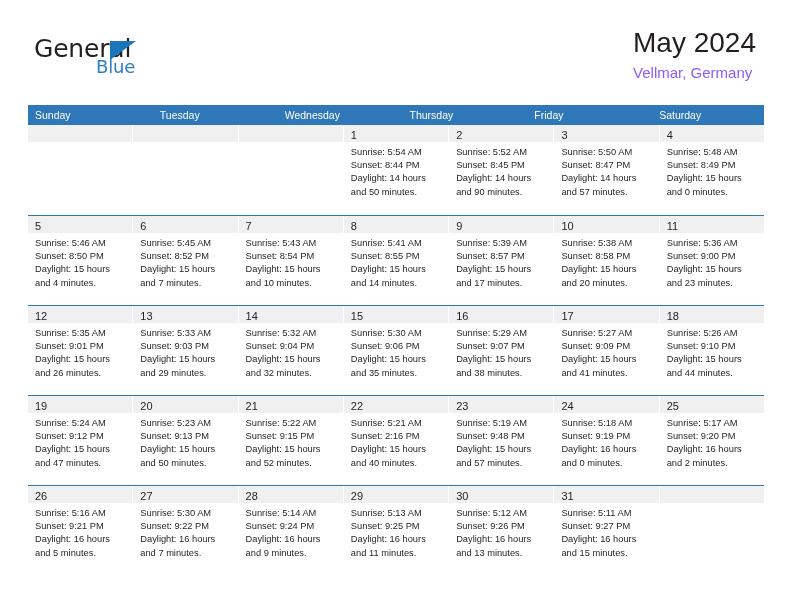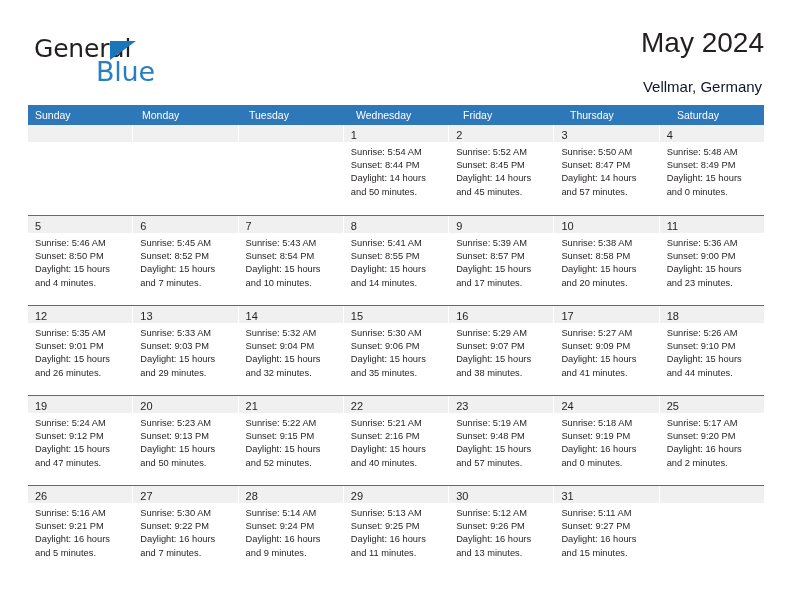--- a/index.html
+++ b/index.html
@@ -52,46 +52,46 @@
     top: 7px;
     width: 0;
     height: 0;
     border-left: 26px solid #1b75bb;
     border-bottom: 19px solid transparent;
   }
   .brand-blue {
     position: absolute;
     left: 62px;
     top: 22px;
-    font-size: 27px;
+    font-size: 18px;
     letter-spacing: -0.2px;
     color: #2a7fc1;
     font-family: "DejaVu Sans", sans-serif;
     font-weight: 400;
   }
 
   .title-block {
     position: absolute;
-    right: 0;
+    right: 8px;
     top: 0;
-    text-align: center;
+    text-align: left;
   }
   .cal-title {
     font-size: 28px;
     color: #231f20;
     font-weight: 400;
     line-height: 34px;
     white-space: nowrap;
   }
   .cal-subtitle {
     font-size: 15px;
-    color: #0f172a;
+    color: #8b5cf6;
     font-weight: 400;
     line-height: 22px;
-    margin-top: 16px;
+    margin-top: 2px;
     white-space: nowrap;
   }
 
   
   .calendar {
     position: absolute;
     left: 28px;
     top: 105px;
     width: 736px;
   }
@@ -172,25 +172,24 @@
     <div class="title-block">
       <div class="cal-title">May 2024</div>
       <div class="cal-subtitle">Vellmar, Germany</div>
     </div>
 
   </div>
 
   <div class="calendar">
     <div class="dow-row" id="dow-row">
         <div class="dow">Sunday</div>
-        <div class="dow">Monday</div>
         <div class="dow">Tuesday</div>
         <div class="dow">Wednesday</div>
+        <div class="dow">Thursday</div>
         <div class="dow">Friday</div>
-        <div class="dow">Thursday</div>
         <div class="dow">Saturday</div>
       </div>
     <div id="weeks-container">
         <div class="week">
           <div class="day empty">
             <div class="day-head"><span class="day-num"></span></div>
             <div class="day-body"></div>
           </div>
           <div class="day empty">
             <div class="day-head"><span class="day-num"></span></div>
@@ -208,21 +207,21 @@
               <div class="day-line">Daylight: 14 hours</div>
               <div class="day-line">and 50 minutes.</div>
             </div>
           </div>
           <div class="day">
             <div class="day-head"><span class="day-num">2</span></div>
             <div class="day-body">
               <div class="day-line">Sunrise: 5:52 AM</div>
               <div class="day-line">Sunset: 8:45 PM</div>
               <div class="day-line">Daylight: 14 hours</div>
-              <div class="day-line">and 45 minutes.</div>
+              <div class="day-line">and 90 minutes.</div>
             </div>
           </div>
           <div class="day">
             <div class="day-head"><span class="day-num">3</span></div>
             <div class="day-body">
               <div class="day-line">Sunrise: 5:50 AM</div>
               <div class="day-line">Sunset: 8:47 PM</div>
               <div class="day-line">Daylight: 14 hours</div>
               <div class="day-line">and 57 minutes.</div>
             </div>

